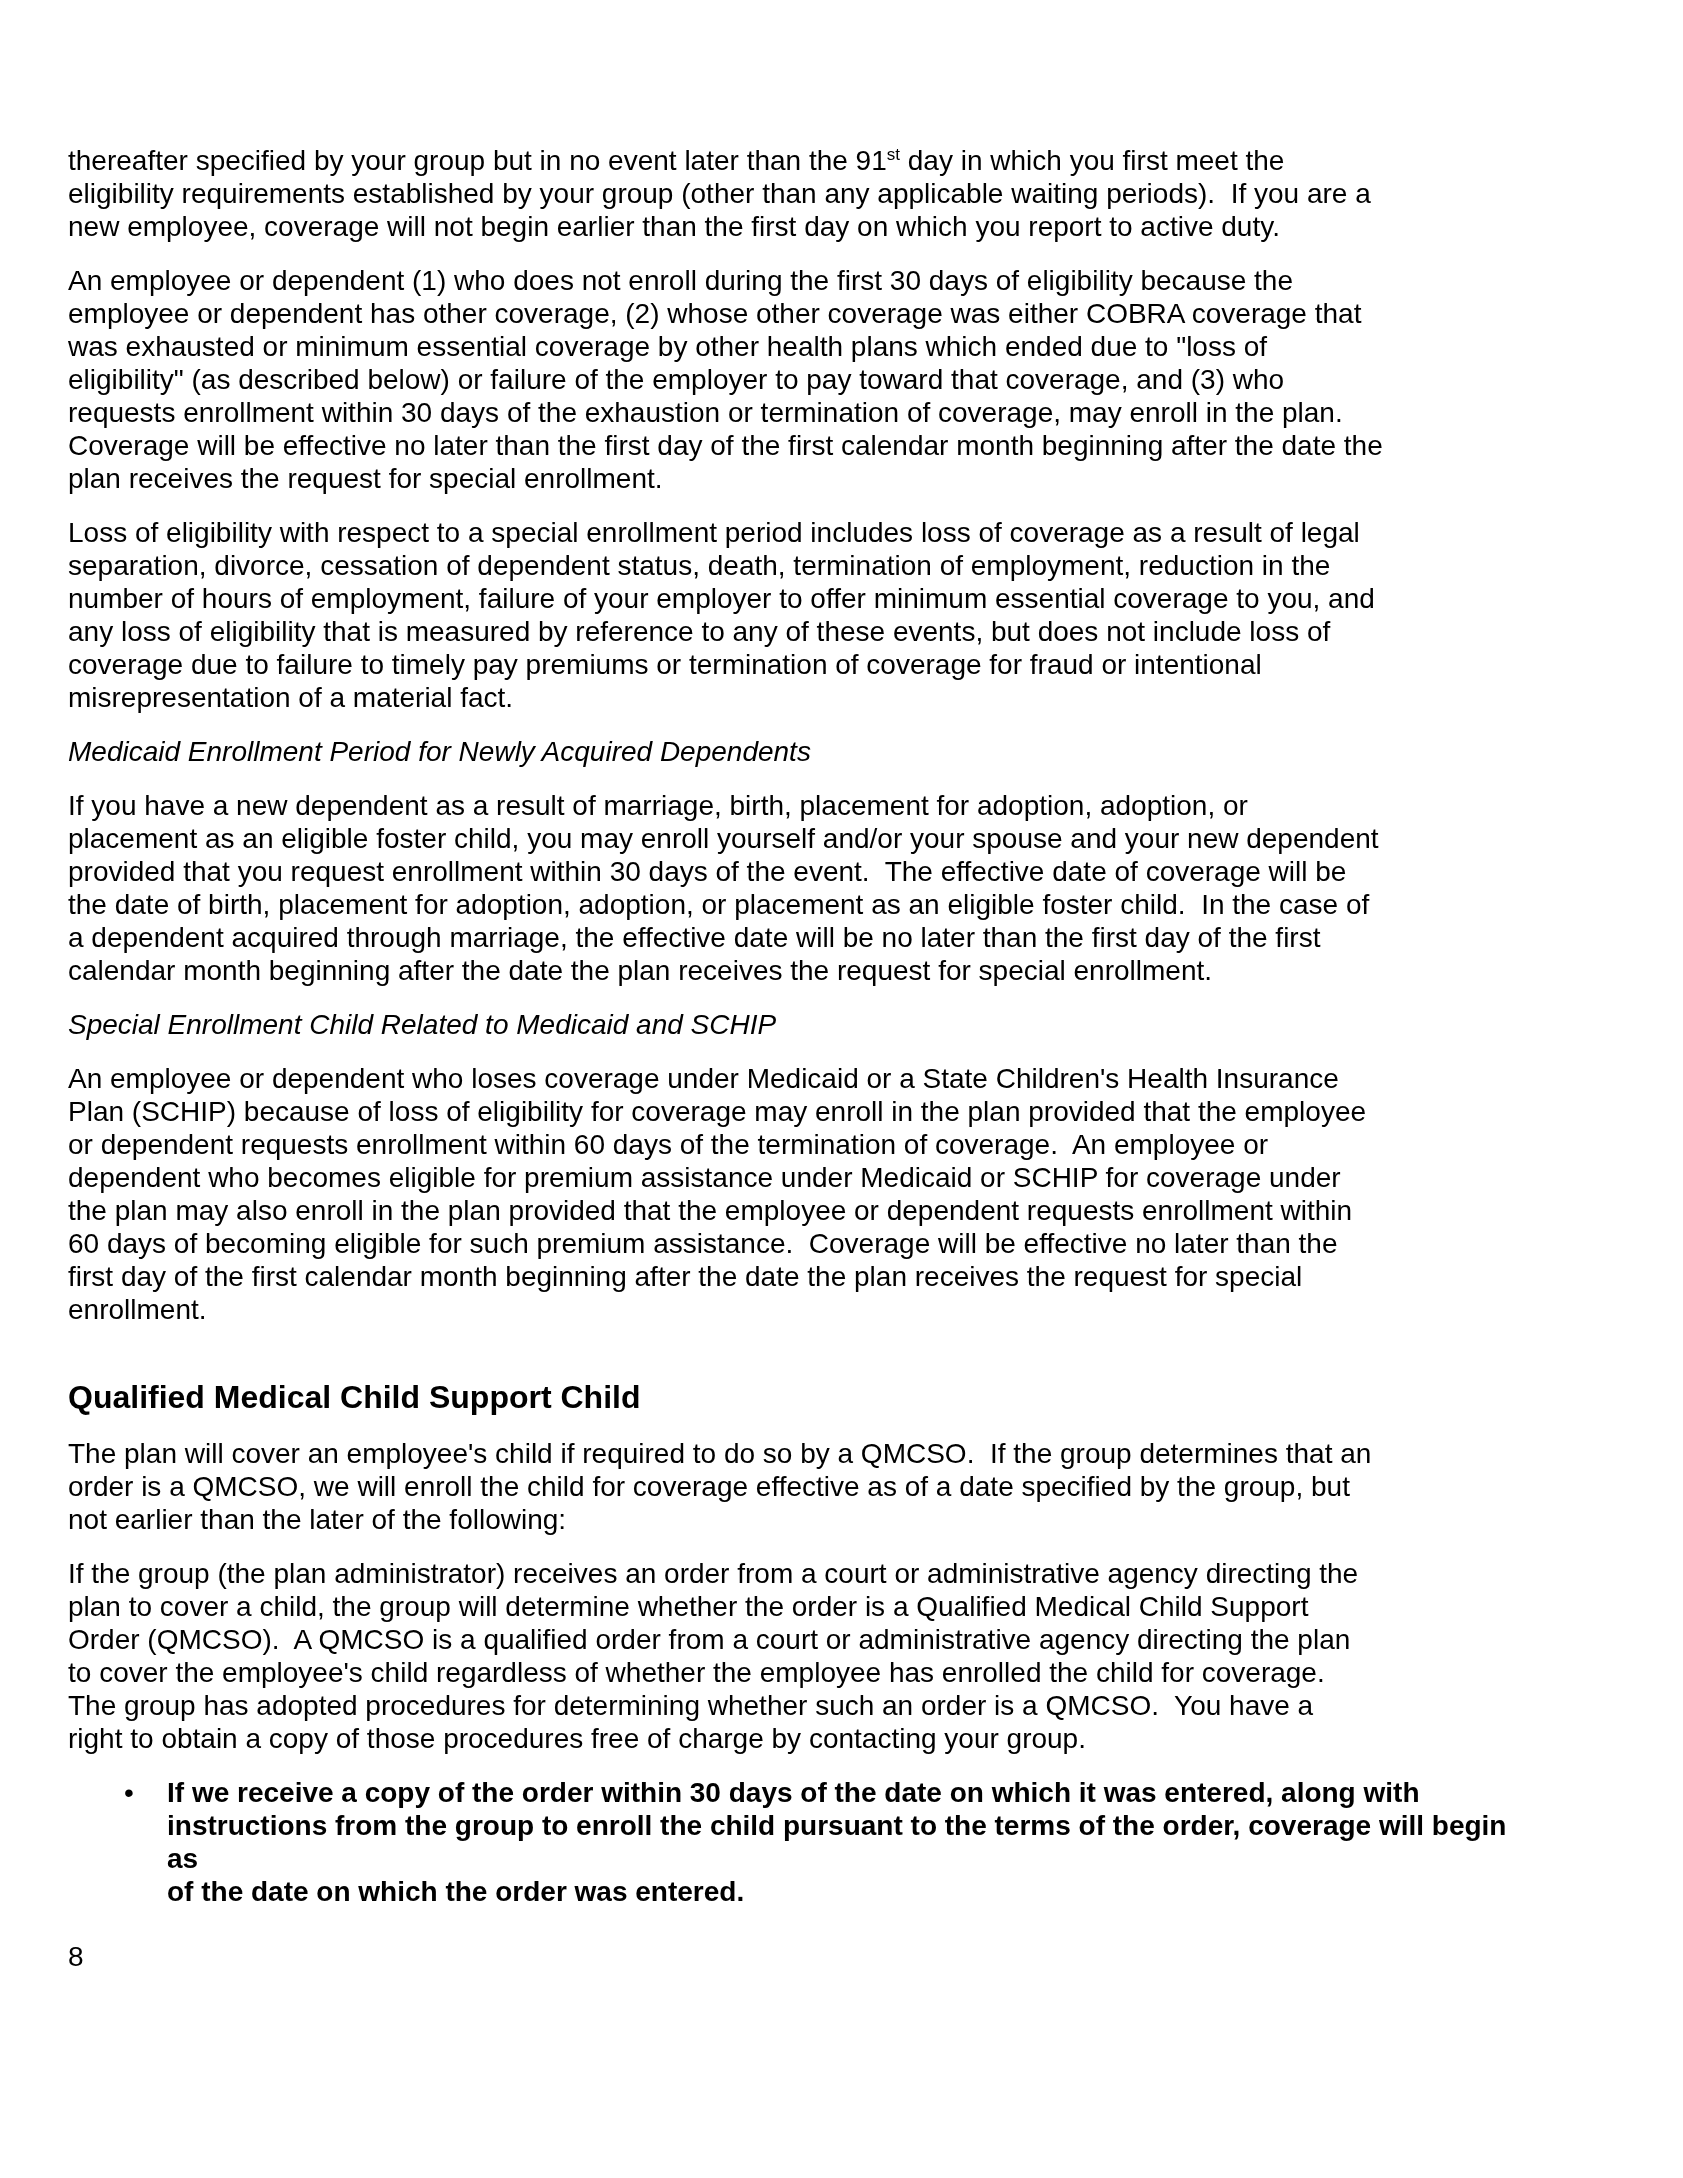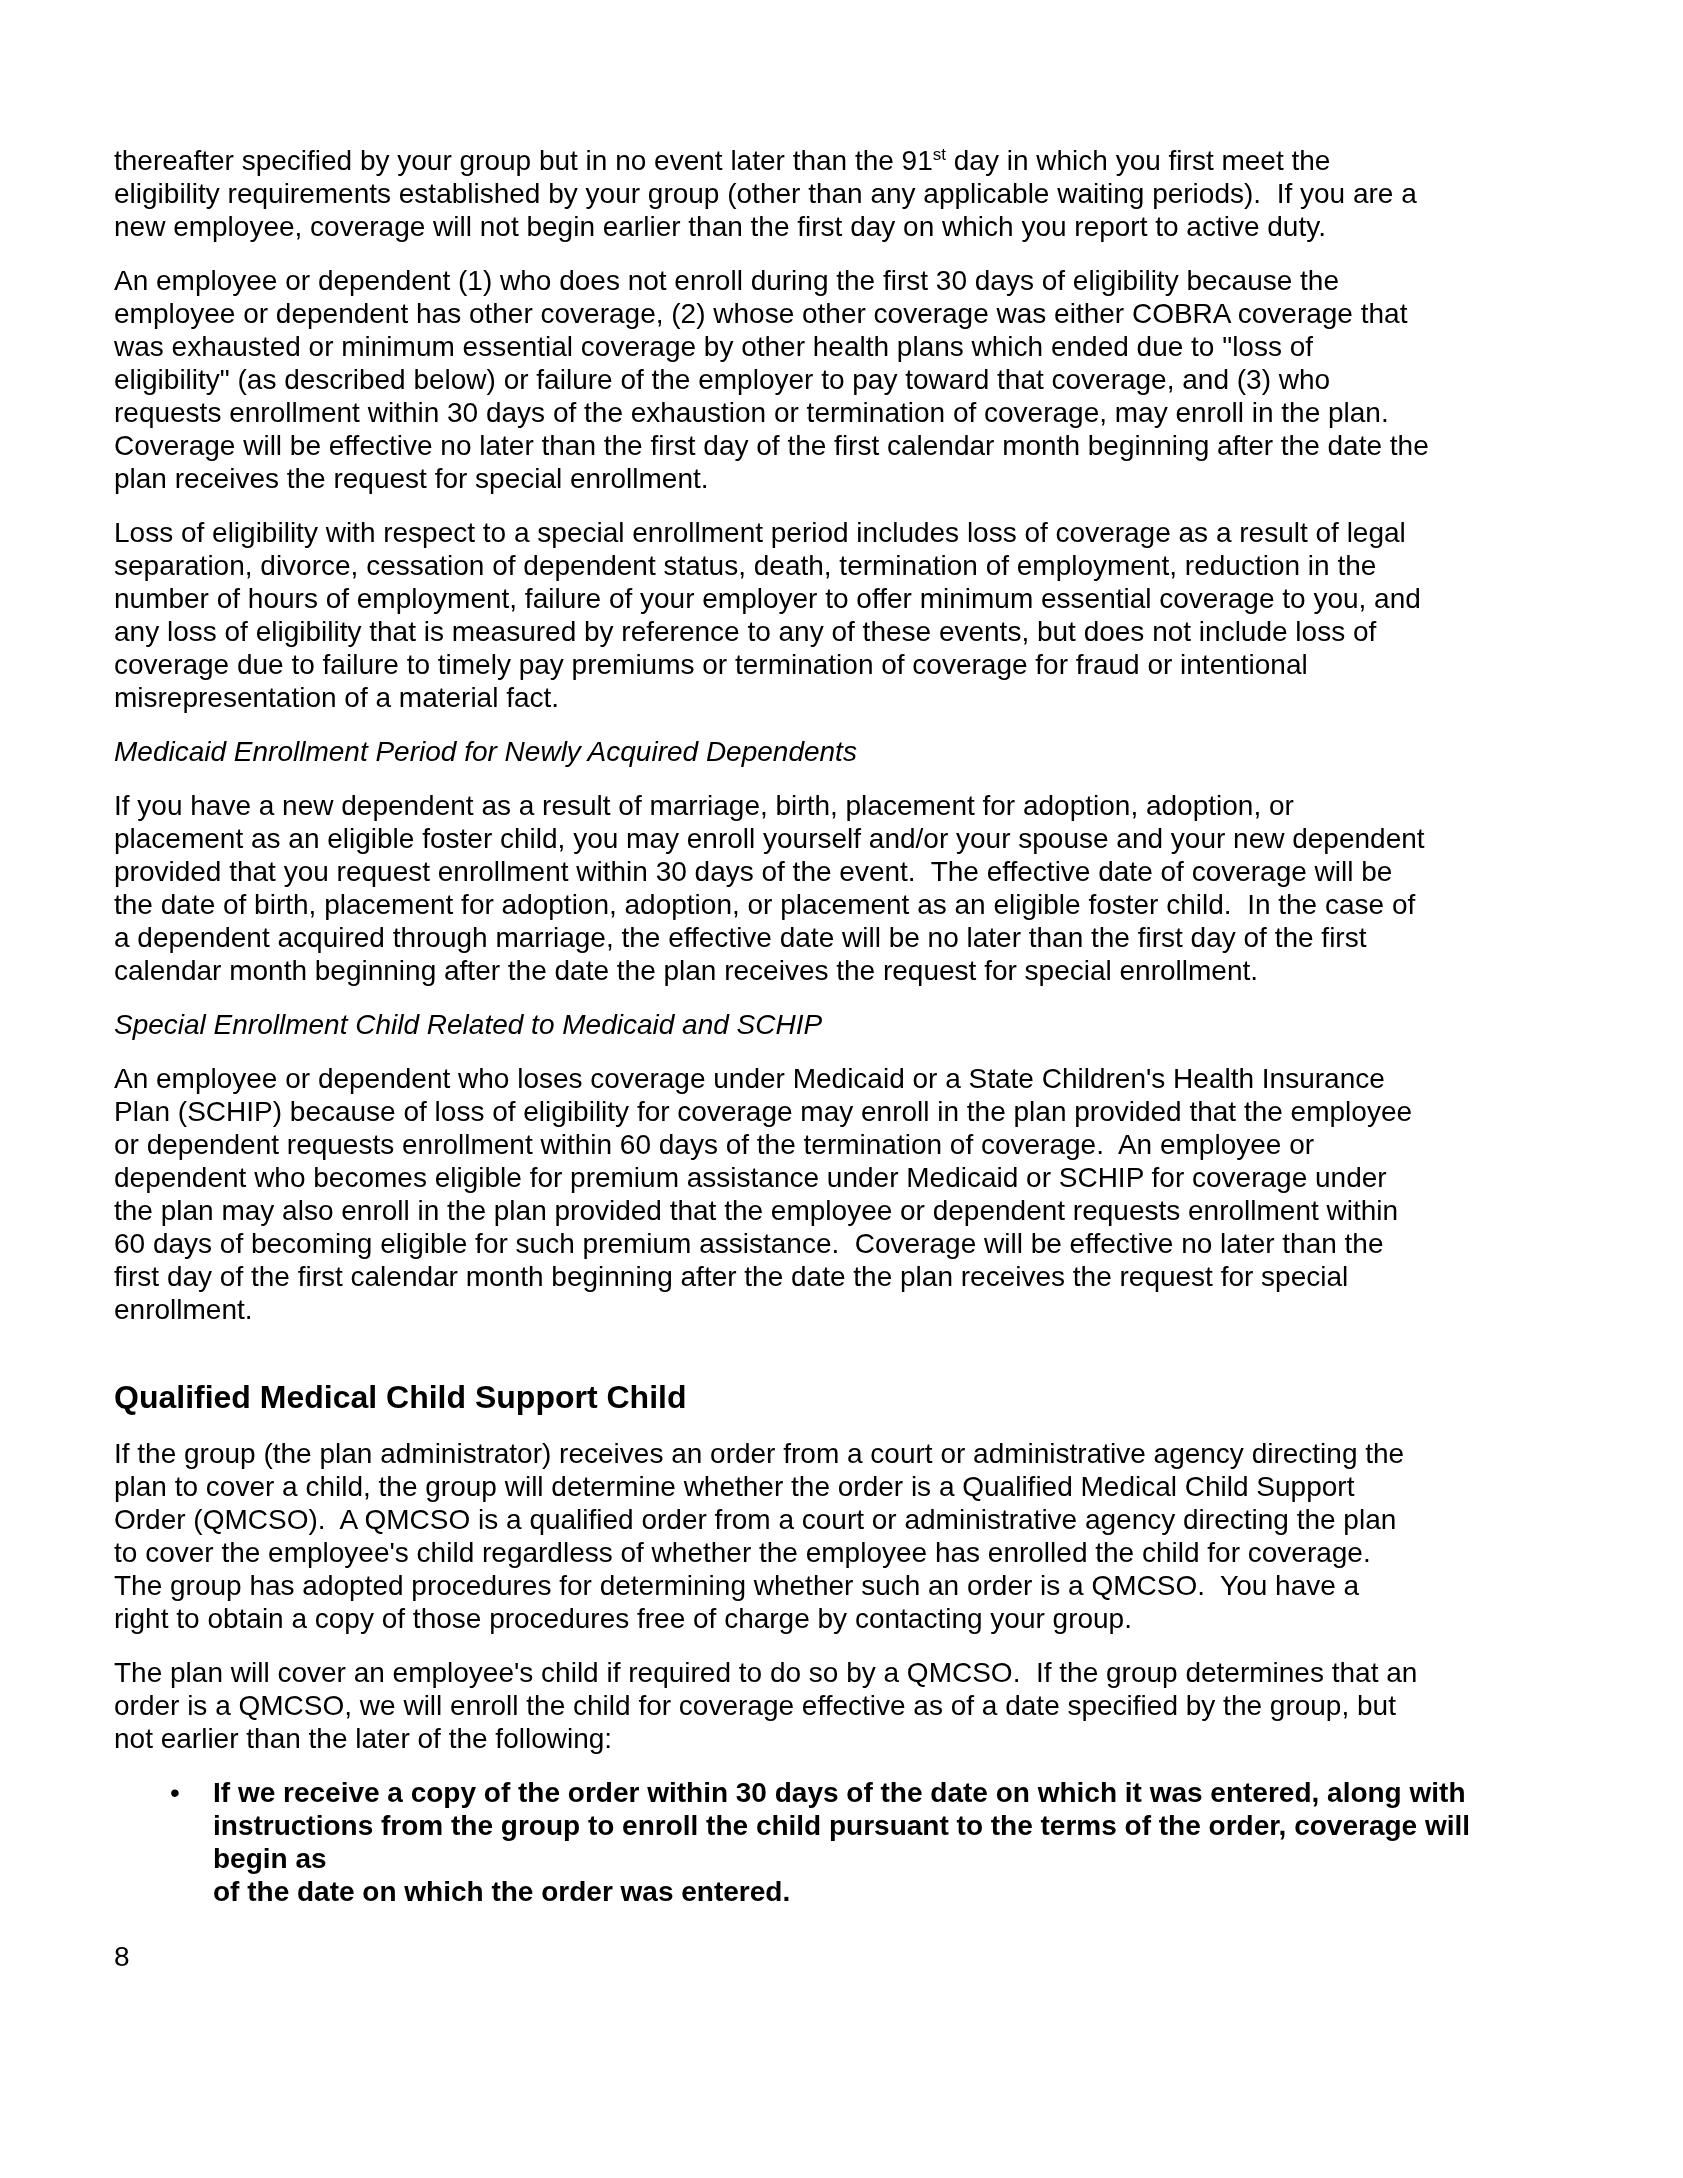--- a/index.html
+++ b/index.html
@@ -7,21 +7,21 @@
     padding: 0;
     background: #ffffff;
   }
   .page {
     position: relative;
     width: 1683px;
     height: 2178px;
     box-sizing: border-box;
     background: #ffffff;
     color: #000000;
-    padding: 144px 144px 0 114px;
+    padding: 144px 144px 0 68px;
     font-family: "Liberation Sans", sans-serif;
     font-size: 28px;
     line-height: 33px;
     overflow: hidden;
   }
   .para {
     margin: 0 0 21px 0;
     white-space: pre-wrap;
   }
   .heading-italic {
@@ -103,30 +103,30 @@
 or dependent requests enrollment within 60 days of the termination of coverage.  An employee or
 dependent who becomes eligible for premium assistance under Medicaid or SCHIP for coverage under
 the plan may also enroll in the plan provided that the employee or dependent requests enrollment within
 60 days of becoming eligible for such premium assistance.  Coverage will be effective no later than the
 first day of the first calendar month beginning after the date the plan receives the request for special
 enrollment.</p>
 
 
   <h2 class="section-heading">Qualified Medical Child Support Child</h2>
 
+  <p class="para">The plan will cover an employee's child if required to do so by a QMCSO.  If the group determines that an
+order is a QMCSO, we will enroll the child for coverage effective as of a date specified by the group, but
+not earlier than the later of the following:</p>
+
   <p class="para">If the group (the plan administrator) receives an order from a court or administrative agency directing the
 plan to cover a child, the group will determine whether the order is a Qualified Medical Child Support
 Order (QMCSO).  A QMCSO is a qualified order from a court or administrative agency directing the plan
 to cover the employee's child regardless of whether the employee has enrolled the child for coverage.
 The group has adopted procedures for determining whether such an order is a QMCSO.  You have a
 right to obtain a copy of those procedures free of charge by contacting your group.</p>
-
-  <p class="para">The plan will cover an employee's child if required to do so by a QMCSO.  If the group determines that an
-order is a QMCSO, we will enroll the child for coverage effective as of a date specified by the group, but
-not earlier than the later of the following:</p>
 
   <div class="bullet-row">
     <span class="bullet-marker">•</span>
     <span class="bullet-text">If we receive a copy of the order within 30 days of the date on which it was entered, along with
 instructions from the group to enroll the child pursuant to the terms of the order, coverage will begin as
 of the date on which the order was entered.</span>
   </div>
 
   <div class="page-number">8</div>
 

